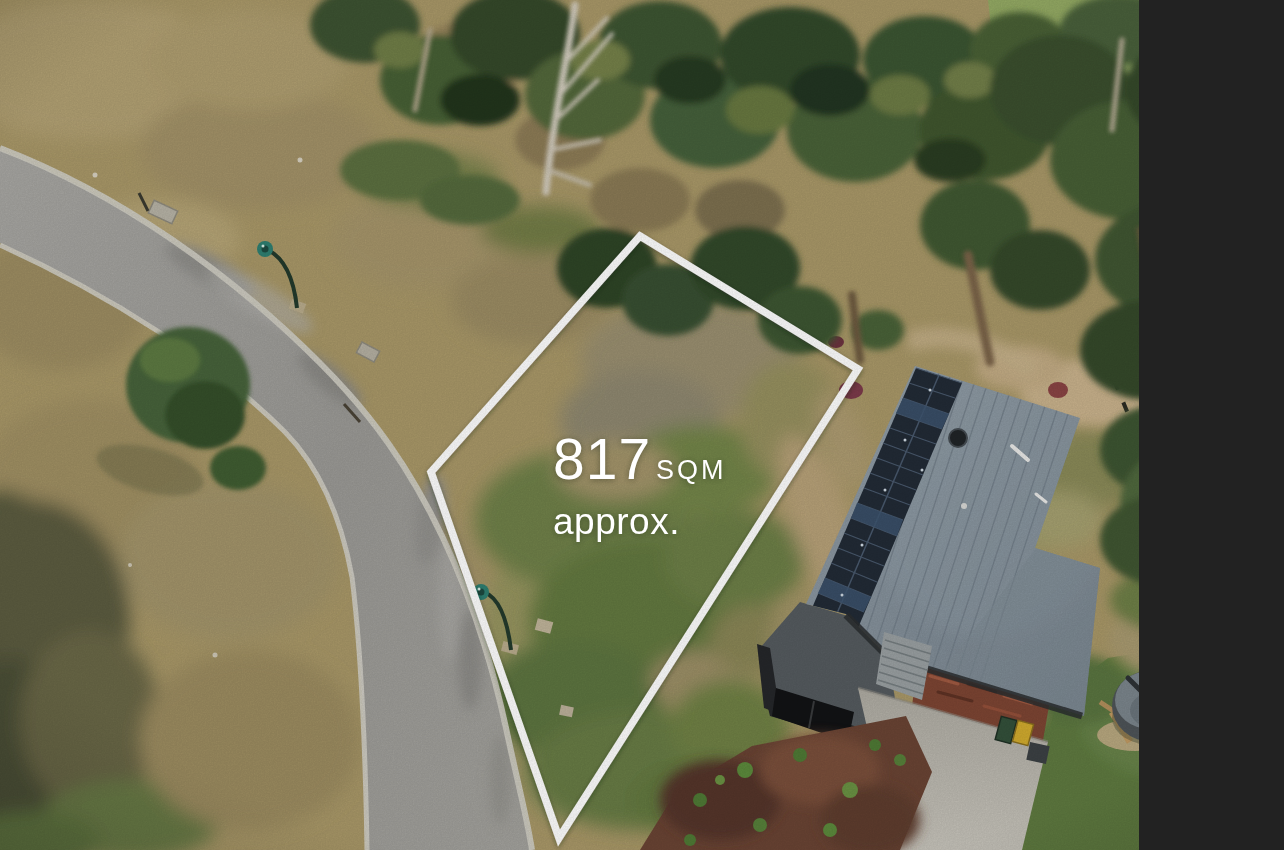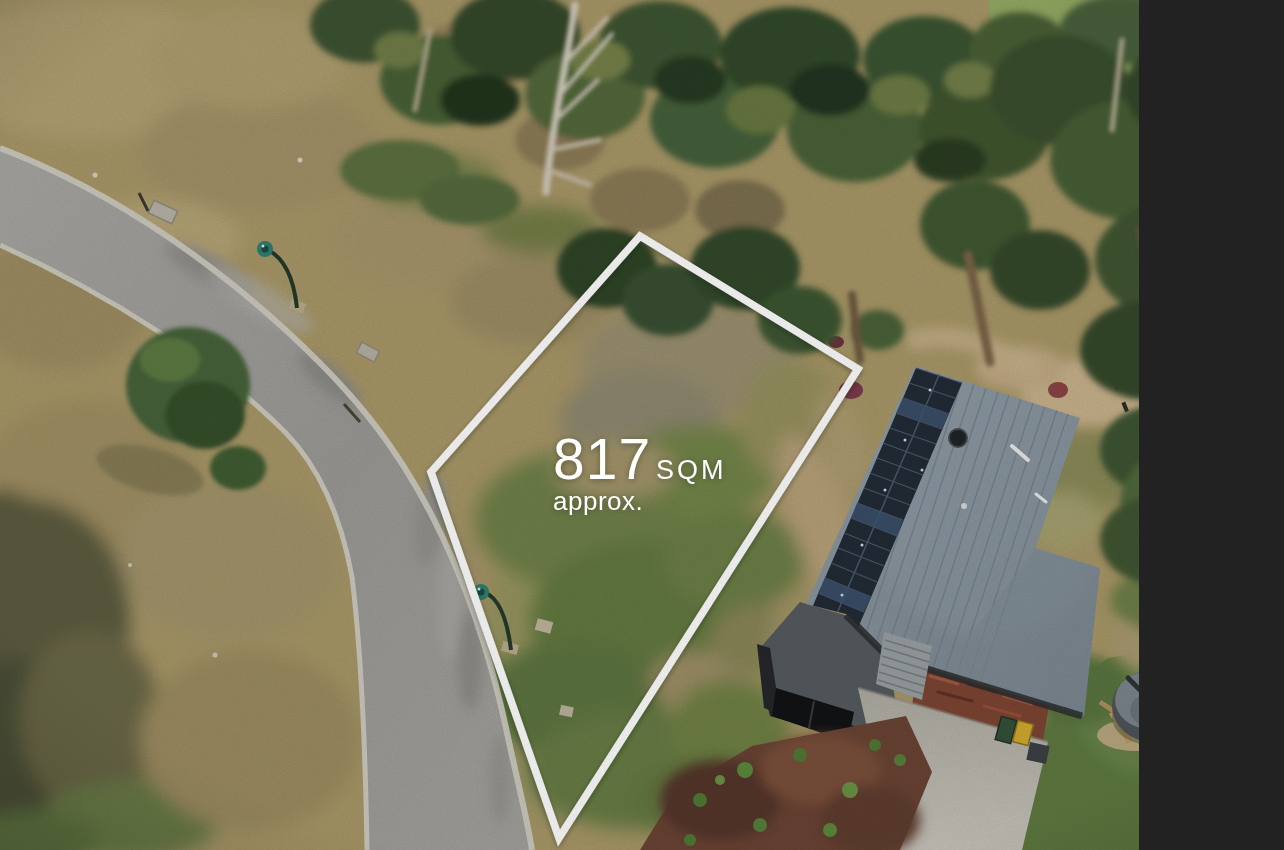--- a/index.html
+++ b/index.html
@@ -4,21 +4,21 @@
 <style>
   html,body{margin:0;padding:0;background:#222;}
   #stage{position:relative;width:1139px;height:850px;overflow:hidden;
          font-family:Liberation Sans, sans-serif;}
   #stage svg{position:absolute;left:0;top:0;display:block;}
   .area-label{position:absolute;left:553px;top:434px;color:#fff;
               text-shadow:0 1px 6px rgba(25,35,15,.45);user-select:none;}
   .area-row{display:flex;align-items:baseline;line-height:.9;}
   .area-value{font-size:57px;font-weight:400;letter-spacing:1px;}
   .area-unit{font-size:27px;font-weight:400;letter-spacing:3px;margin-left:5px;}
-  .area-qualifier{font-size:26px;font-weight:400;letter-spacing:.5px;margin-top:3px;line-height:1;}
+  .area-qualifier{font-size:37px;font-weight:400;letter-spacing:.5px;margin-top:18px;line-height:1;}
 </style>
 </head>
 <body>
 
 <div id="stage">
 <svg width="1284" height="850" viewBox="0 0 1284 850">
   <defs>
     <filter id="b2">
           <feGaussianBlur stdDeviation="2"></feGaussianBlur>
         </filter>

